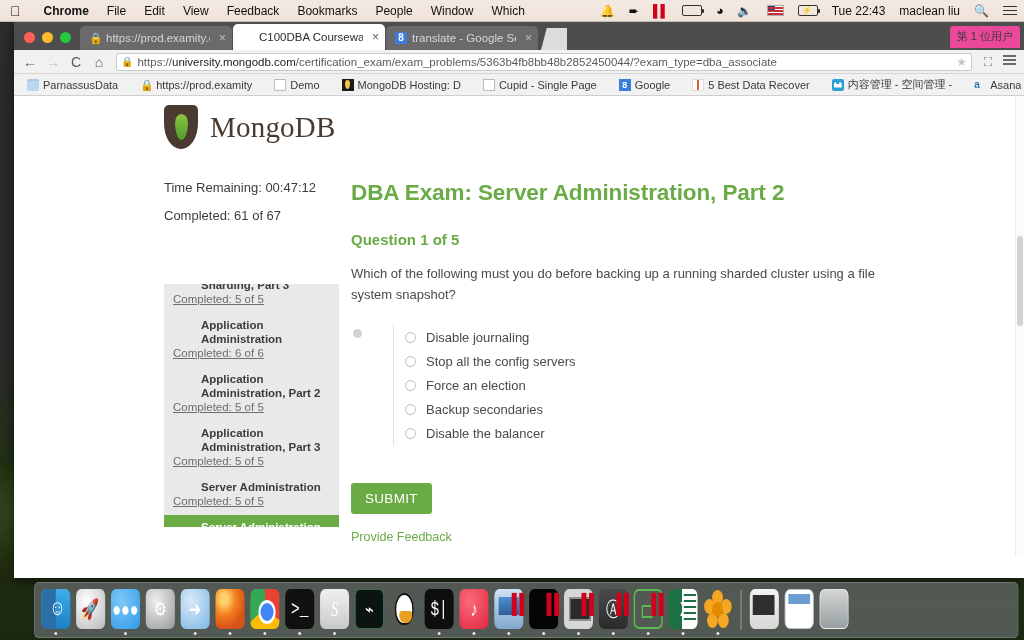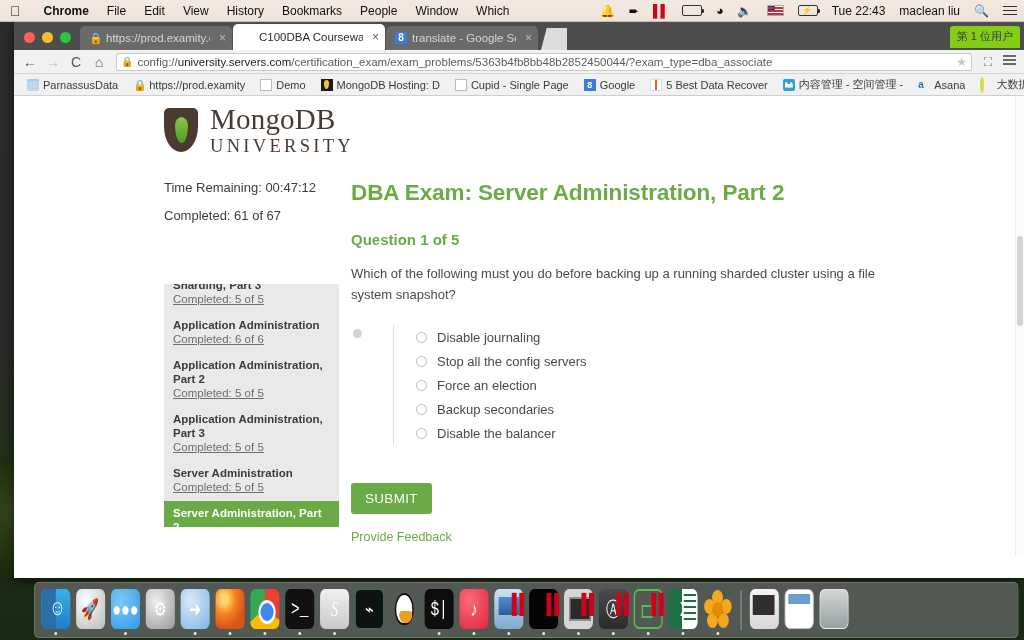--- a/index.html
+++ b/index.html
@@ -97,21 +97,21 @@
               border-radius: 50% 50% 50% 50% / 38% 38% 62% 62%; transform: rotate(-8deg); }
   .fav-g { background:#fff; color:#4285f4; font-weight:bold; font-size:10px;
            text-align:center; line-height:12px; border-radius:1px; }
   .fav-g.blue { background:#3b7ddd; color:#fff; }
   .tab-newshape {
     width: 26px; height: 22px; background: #dcdcdc; align-self: flex-end;
     clip-path: polygon(0 100%, 22% 0, 100% 0, 100% 100%); margin-left: 2px;
   }
   .user-badge {
     position: absolute; right: 4px; bottom: 2px; font-size: 11px; color: #3a3a3a;
-    background: #84cc16; border-radius: 3px 3px 0 0; padding: 3px 7px 4px;
+    background: #ec4899; border-radius: 3px 3px 0 0; padding: 3px 7px 4px;
   }
 
   .toolbar {
     height: 24px; background: #f1f1f1; border-bottom: 1px solid #d4d4d4;
     display: flex; align-items: center; padding: 0 6px; gap: 3px;
   }
   .navbtn { width: 20px; text-align: center; font-size: 14px; color: #585858; }
   .navbtn.dim { color: #bcbcbc; }
   .omnibox {
     flex: 1; height: 18px; background: #fff; border: 1px solid #c9c9c9;
@@ -121,21 +121,21 @@
   }
   .omnibox .lock { color: #19a319; font-size: 10px; margin-right: 4px; }
   .omnibox .url-strong { color: #1c1c1c; }
   .omnibox .star { margin-left: auto; color: #c5c5c5; font-size: 12px; padding-left:6px;}
   .tb-icon { width: 18px; text-align: center; font-size: 12px; color: #757575; }
   .tb-menu { display:inline-block; width:13px; }
   .tb-menu span { display:block; height:1.6px; background:#6a6a6a; margin:2.3px 0; }
 
   .bookmarks {
     height: 22px; background: #f1f1f1; border-bottom: 1px solid #cfcfcf;
-    display: flex; align-items: center; padding: 0 6px; gap: 1px;
+    display: flex; align-items: center; padding: 0 6px; gap: 8px;
     font-size: 11px; color: #3a3a3a; overflow: hidden; white-space: nowrap;
   }
   .bm { display: flex; align-items: center; gap: 4px; padding: 0 7px; max-width: 150px; }
   .bm .t { overflow: hidden; text-overflow: clip; white-space: nowrap; }
   .bmico { width: 12px; height: 12px; flex: none; display: inline-block; }
   .ic-folder { background: #bcd6ef; border-radius: 2px; box-shadow: inset 0 2px 0 #a7c8e8; }
   .ic-page { background: #fff; border: 1px solid #bbb; }
   .ic-lockb { color: #6f9fd8; font-size: 11px; line-height: 12px; }
   .ic-mdb { background: #1a1a1a; position: relative; }
   .ic-mdb:after { content:""; position:absolute; left:3px; top:1px; width:5px; height:9px;
@@ -171,35 +171,35 @@
   .side-line { font-size: 13px; color: #3d3d3d; margin-bottom: 13px; }
   .submit-exam {
     display: inline-block; background: #6aab46; color: #fff; font-size: 13.5px;
     letter-spacing: .4px; padding: 9px 14px; border: none; border-radius: 3px;
   }
   .seclist {
     position: absolute; left: 0; top: 104px; width: 175px; height: 243px;
     background: #e9e9e9; overflow: hidden; font-size: 11.5px;
   }
   .sec { padding: 5px 9px 8px; color: #4a4a4a; }
-  .sec .nm { font-weight: bold; color: #3c3c3c; line-height: 1.22; }
+  .sec .nm { font-weight: bold; color: #3c3c3c; line-height: 1.22; margin-left: 28px; }
   .sec .cp { color: #6e6e6e; margin-top: 1px; text-decoration: underline; }
   .sec.cut { padding-top: 0; margin-top: -6px; }
   .sec.active { background: #6aab46; }
   .sec.active .nm, .sec.active .cp { color: #fff; }
 
   .main { position: absolute; left: 337px; top: 84px; width: 552px; }
   .exam-title { color: #6aab46; font-size: 22.5px; font-weight: bold; letter-spacing: -.1px; }
   .q-head { color: #6aab46; font-size: 15px; font-weight: bold; margin-top: 25px; }
   .q-body { color: #4a4a4a; font-size: 13px; line-height: 1.62; margin-top: 15px; max-width: 548px; }
 
   .answers { display: flex; margin-top: 20px; }
   .ans-bullet { width: 42px; padding-top: 4px; }
   .ans-bullet .bl { width: 9px; height: 9px; border-radius: 50%; background: #d2d2d2; margin-left: 2px; }
-  .ans-list { border-left: 1px solid #dedede; padding-left: 22px; }
+  .ans-list { border-left: 1px solid #dedede; padding-left: 11px; }
   .ans-row { display: flex; align-items: center; gap: 10px; height: 24px; }
   .radio { width: 11px; height: 11px; border: 1px solid #bdbdbd; border-radius: 50%; background: #fff; flex: none; }
   .ans-label { font-size: 13px; color: #4a4a4a; }
 
   .submit-btn {
     margin-top: 38px; background: #6aab46; color: #fff; border: none;
     border-radius: 3px; font-size: 13.5px; padding: 8px 14px; letter-spacing: .3px;
   }
   .feedback { display: block; margin-top: 16px; color: #6aab46; font-size: 12.5px; }
 
@@ -301,21 +301,21 @@
 
   <div class="behind-win"></div>
   <div class="behind-win-foot"></div>
 
   <div class="menubar">
     <span class="apple"></span>
     <span class="mitem bold">Chrome</span>
     <span class="mitem">File</span>
     <span class="mitem">Edit</span>
     <span class="mitem">View</span>
-    <span class="mitem">History</span>
+    <span class="mitem">Feedback</span>
     <span class="mitem">Bookmarks</span>
     <span class="mitem">People</span>
     <span class="mitem">Window</span>
     <span class="mitem">Which</span>
     <span class="spacer"></span>
     <span class="ritem">🔔</span>
     <span class="ritem">➨</span>
     <span class="ritem bars-red">▌▌</span>
     <span class="ritem">
       <span class="batt"></span>
@@ -376,22 +376,22 @@
       <div class="user-badge">第 1 位用户</div>
     </div>
 
     <div class="toolbar">
       <span class="navbtn">←</span>
       <span class="navbtn dim">→</span>
       <span class="navbtn">C</span>
       <span class="navbtn">⌂</span>
       <div class="omnibox">
         <span class="lock">🔒</span>
-        <span>config://</span>
-        <span class="url-strong">university.servers.com</span>
+        <span>https://</span>
+        <span class="url-strong">university.mongodb.com</span>
         <span>/certification_exam/exam_problems/5363b4fb8bb48b2852450044/?exam_type=dba_associate</span>
         <span class="star">★</span>
       </div>
       <span class="tb-icon">⛶</span>
       <span class="tb-icon">
         <span class="tb-menu"><span></span><span></span><span></span></span>
       </span>
     </div>
 
     <div class="bookmarks">
@@ -439,21 +439,20 @@
     </div>
 
     <div class="page">
 
       <div class="logo-wrap">
         <div class="shield">
           <div class="leaf"></div>
         </div>
         <div class="logo-txt">
           <div class="l1">MongoDB</div>
-          <div class="l2">UNIVERSITY</div>
         </div>
       </div>
 
       <div class="sidebar">
         <div class="side-line">Time Remaining: 00:47:12</div>
         <div class="side-line">Completed: 61 of 67</div>
 
         <div class="seclist">
           <div class="sec cut">
             <div class="nm">Sharding, Part 3</div>

